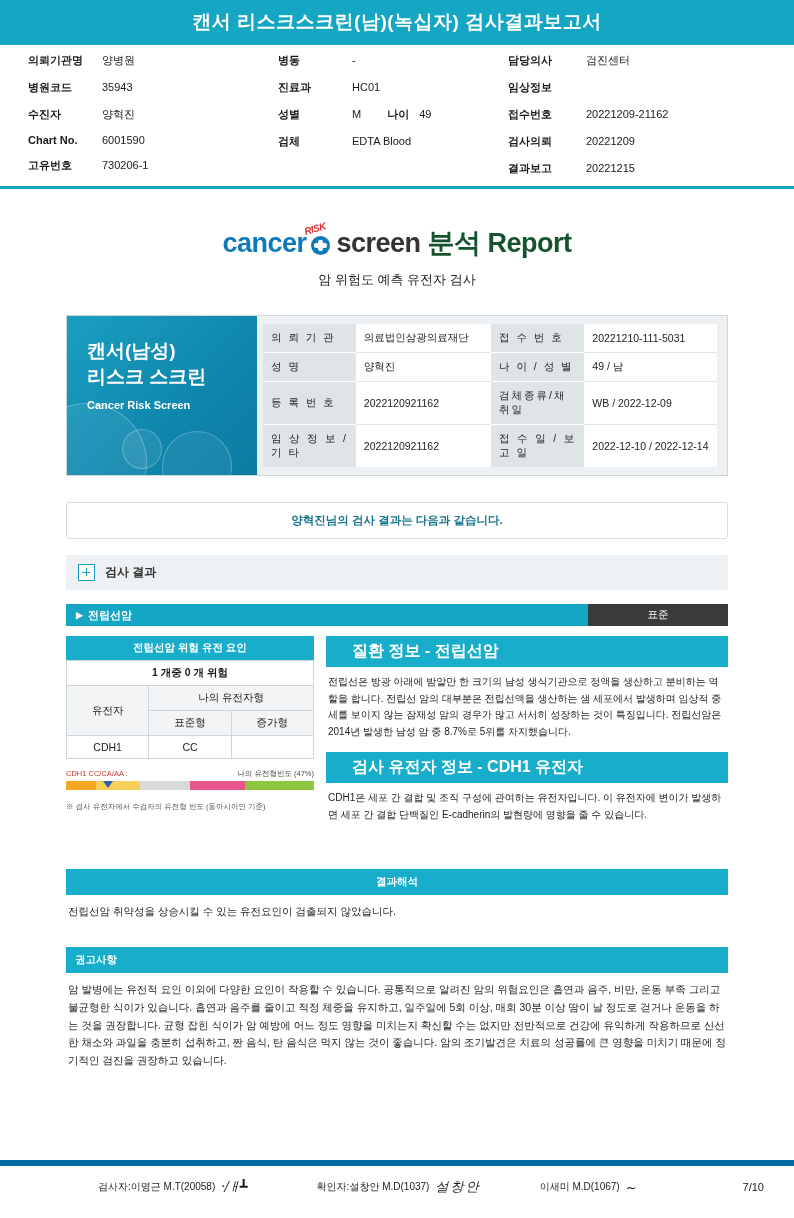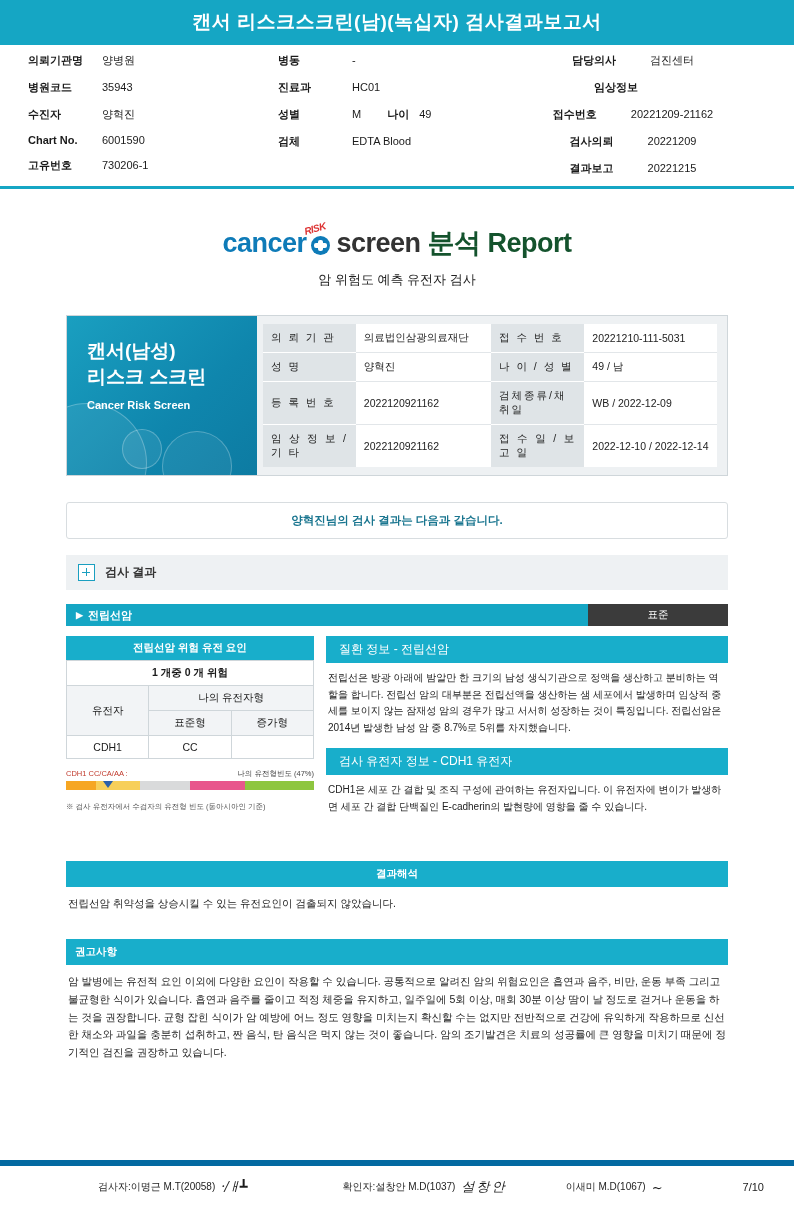--- a/index.html
+++ b/index.html
@@ -27,21 +27,21 @@
   
   .info-strip {
     border-bottom: 3px solid #15a6c4;
     padding: 8px 28px 10px 28px;
     display: flex;
     font-size: 11px;
   }
   .info-col { display: flex; flex-direction: column; gap: 12px; }
   .info-col.c1 { width: 250px; }
   .info-col.c2 { width: 230px; }
-  .info-col.c3 { width: 250px; align-items: center; }
+  .info-col.c3 { width: 250px; }
   .info-row { display: flex; align-items: baseline; }
   .info-label { font-weight: bold; width: 74px; flex: none; }
   .info-label.wide { width: 78px; }
   .info-val { font-weight: normal; }
   .info-val.sub-label { font-weight: bold; margin-left: 26px; margin-right: 10px; }
 
   
   .report-logo {
     text-align: center;
     margin-top: 36px;
@@ -206,21 +206,21 @@
     position: absolute; left: 15%; top: 12px;
     width: 0; height: 0;
     border-left: 5px solid transparent;
     border-right: 5px solid transparent;
     border-top: 7px solid #2c5fa8;
   }
   .freq-note { font-size: 7.5px; color: #555; margin-top: 12px; }
 
   .info-head {
     background: #18aecb; color: #fff;
-    font-size: 12px; font-weight: normal; padding: 5px 13px;
+    font-size: 16px; font-weight: bold; padding: 5px 26px;
   }
   .info-body {
     font-size: 10px; line-height: 1.65; color: #222;
     padding: 7px 2px 0 2px;
   }
   .gap-block { margin-top: 12px; }
 
   
   .band {
     margin: 0 66px; background: #18aecb; color: #fff;
@@ -241,21 +241,21 @@
     display: flex; align-items: center;
     font-size: 10px; color: #222;
   }
   .sig { display: flex; align-items: center; }
   .sig .name { margin-right: 6px; }
   .sig-mark {
     font-family: "DejaVu Serif", serif; font-style: italic;
     font-size: 13px; color: #1a1a1a; letter-spacing: -1px;
   }
   .f1 { margin-left: 68px; }
-  .f2 { margin-left: 96px; }
+  .f2 { margin-left: 70px; }
   .f3 { margin-left: 62px; }
   .page-no { margin-left: auto; font-size: 11px; }
 </style>
 </head>
 <body>
 
 <div class="title-bar">캔서 리스크스크린(남)(녹십자) 검사결과보고서</div>
 
 <div class="info-strip">
   <div class="info-col c1">

